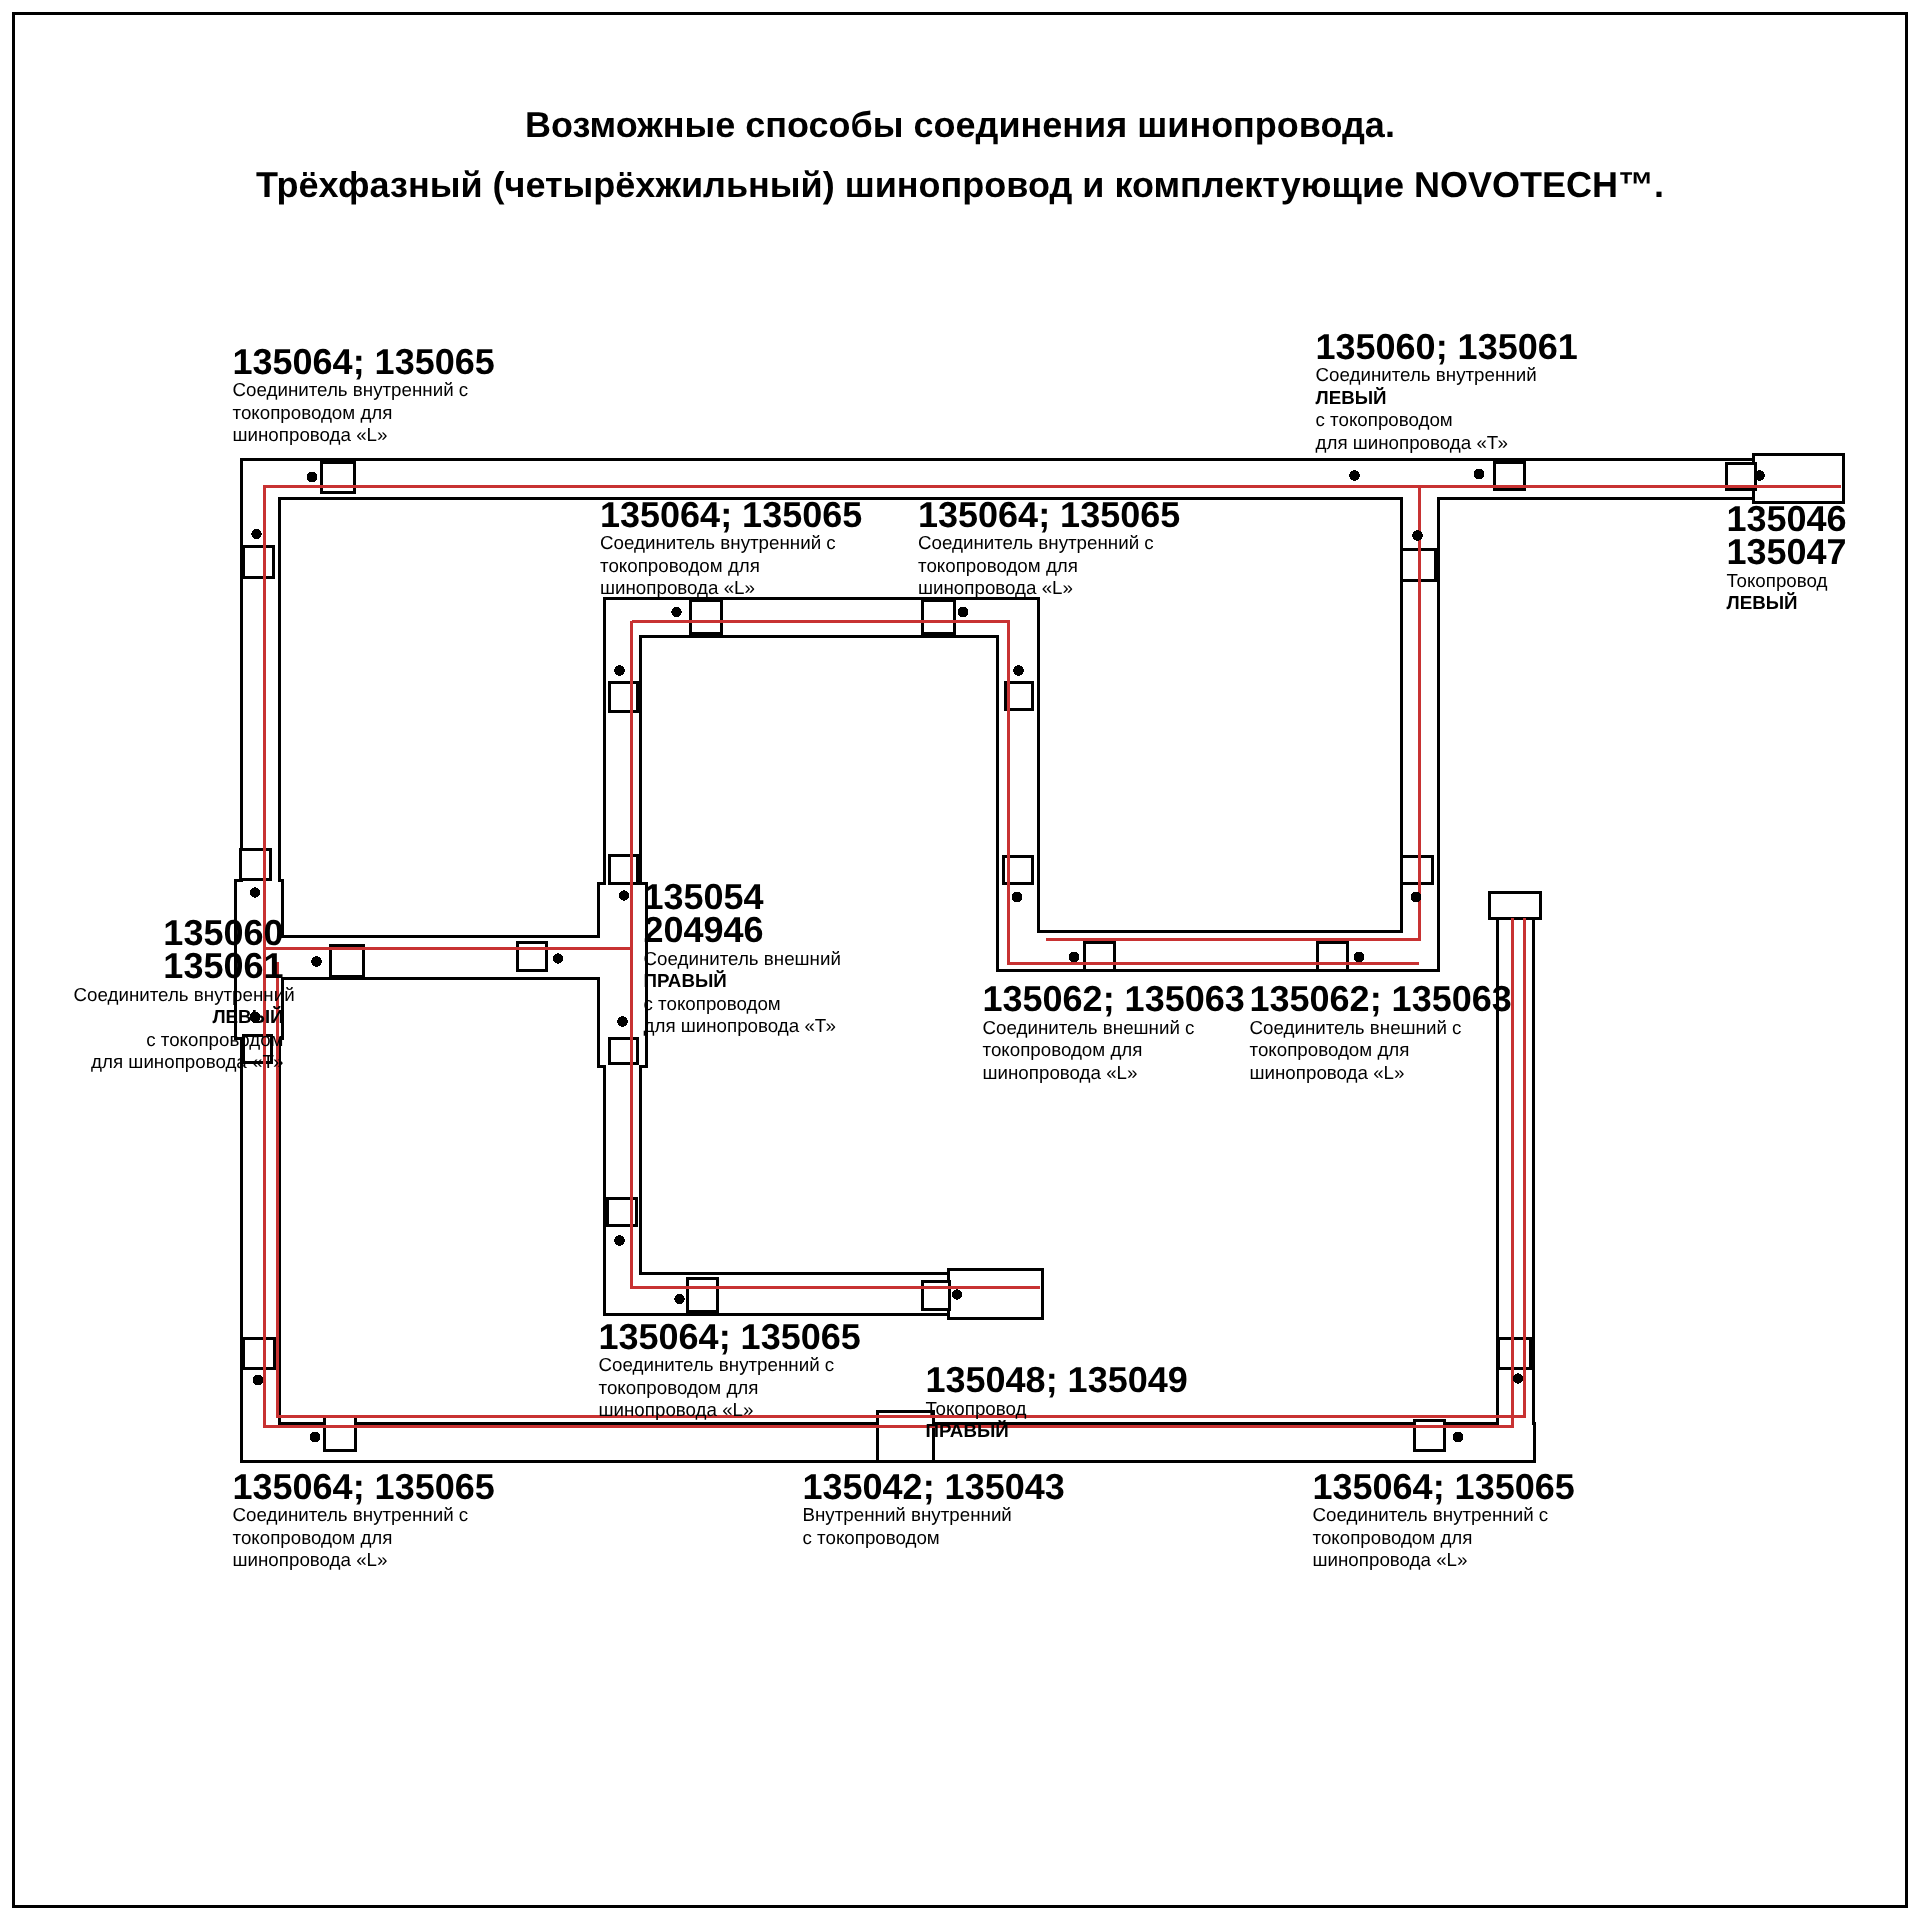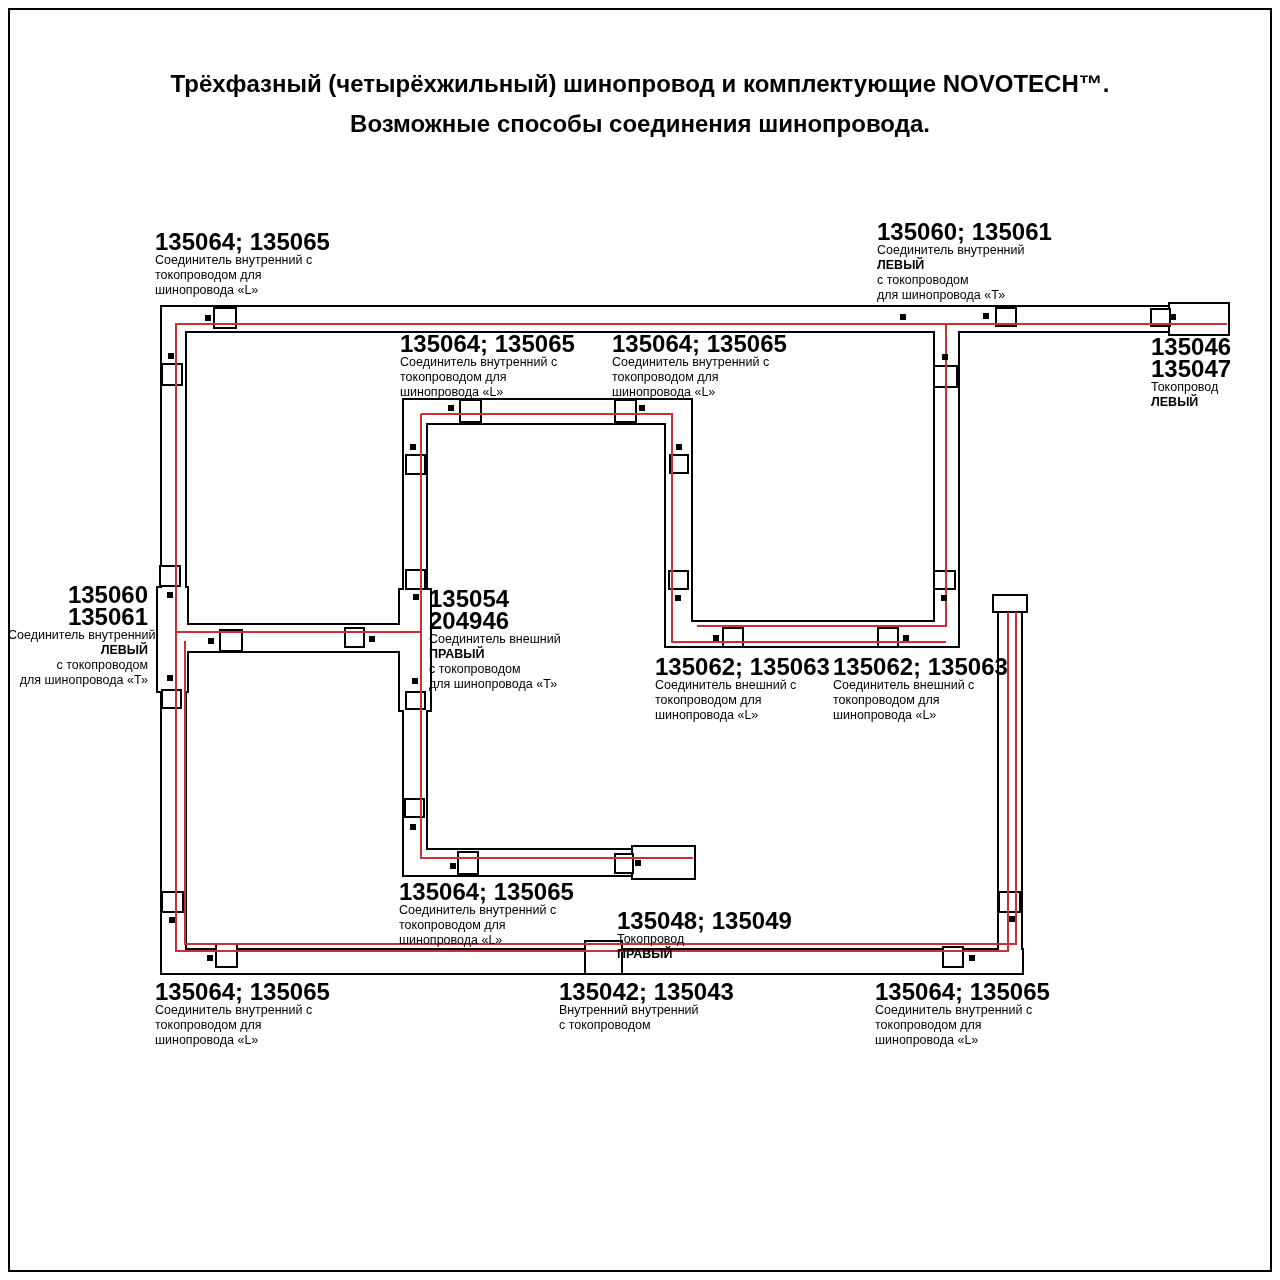--- a/index.html
+++ b/index.html
@@ -126,22 +126,22 @@
       <circle cx="716" cy="638" r="3.5"></circle>
       <circle cx="906" cy="638" r="3.5"></circle>
       <circle cx="944" cy="598" r="3.5"></circle>
       <circle cx="945" cy="357" r="3.5"></circle>
       <circle cx="972" cy="958" r="3.5"></circle>
       <circle cx="1012" cy="919" r="3.5"></circle>
     </g>
   </svg>
 
   <div class="title">
+    <div>Возможные способы соединения шинопровода.</div>
     <div>Трёхфазный (четырёхжильный) шинопровод и комплектующие NOVOTECH™.</div>
-    <div>Возможные способы соединения шинопровода.</div>
   </div>
 
   <div class="lbl" style="left:155px;top:231px;">
     <div class="code">135064; 135065</div>
     <div class="sm">Соединитель внутренний с</div>
     <div class="sm">токопроводом для</div>
     <div class="sm">шинопровода «L»</div>
   </div>
 
   <div class="lbl" style="left:877px;top:221px;">
@@ -166,21 +166,21 @@
     <div class="sm">шинопровода «L»</div>
   </div>
 
   <div class="lbl" style="left:612px;top:333px;">
     <div class="code">135064; 135065</div>
     <div class="sm">Соединитель внутренний с</div>
     <div class="sm">токопроводом для</div>
     <div class="sm">шинопровода «L»</div>
   </div>
 
-  <div class="lbl ra" style="left:8px;top:584px;width:140px;">
+  <div class="lbl ra" style="left:8px;top:612px;width:140px;padding-left:41px;">
     <div class="code">135060</div>
     <div class="code">135061</div>
     <div class="sm">Соединитель внутренний</div>
     <div class="sm b">ЛЕВЫЙ</div>
     <div class="sm">с токопроводом</div>
     <div class="sm">для шинопровода «Т»</div>
   </div>
 
   <div class="lbl" style="left:429px;top:588px;">
     <div class="code">135054</div>
@@ -219,21 +219,21 @@
     <div class="sm b">ПРАВЫЙ</div>
   </div>
 
   <div class="lbl" style="left:155px;top:981px;">
     <div class="code">135064; 135065</div>
     <div class="sm">Соединитель внутренний с</div>
     <div class="sm">токопроводом для</div>
     <div class="sm">шинопровода «L»</div>
   </div>
 
-  <div class="lbl" style="left:535px;top:981px;margin-left:24px;">
+  <div class="lbl" style="left:535px;top:981px;">
     <div class="code">135042; 135043</div>
     <div class="sm">Внутренний внутренний</div>
     <div class="sm">с токопроводом</div>
   </div>
 
   <div class="lbl" style="left:875px;top:981px;">
     <div class="code">135064; 135065</div>
     <div class="sm">Соединитель внутренний с</div>
     <div class="sm">токопроводом для</div>
     <div class="sm">шинопровода «L»</div>

